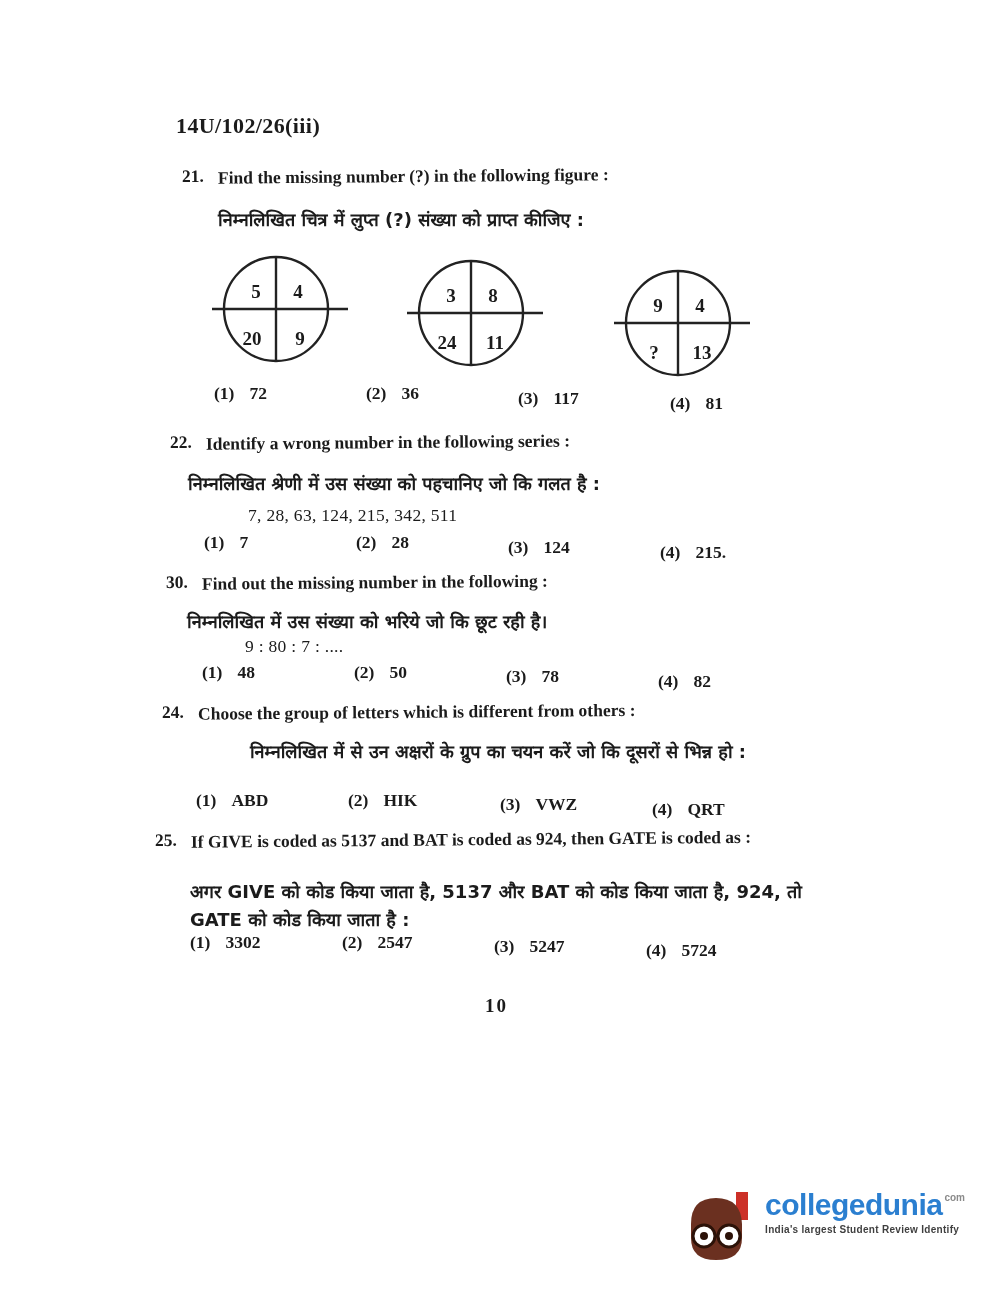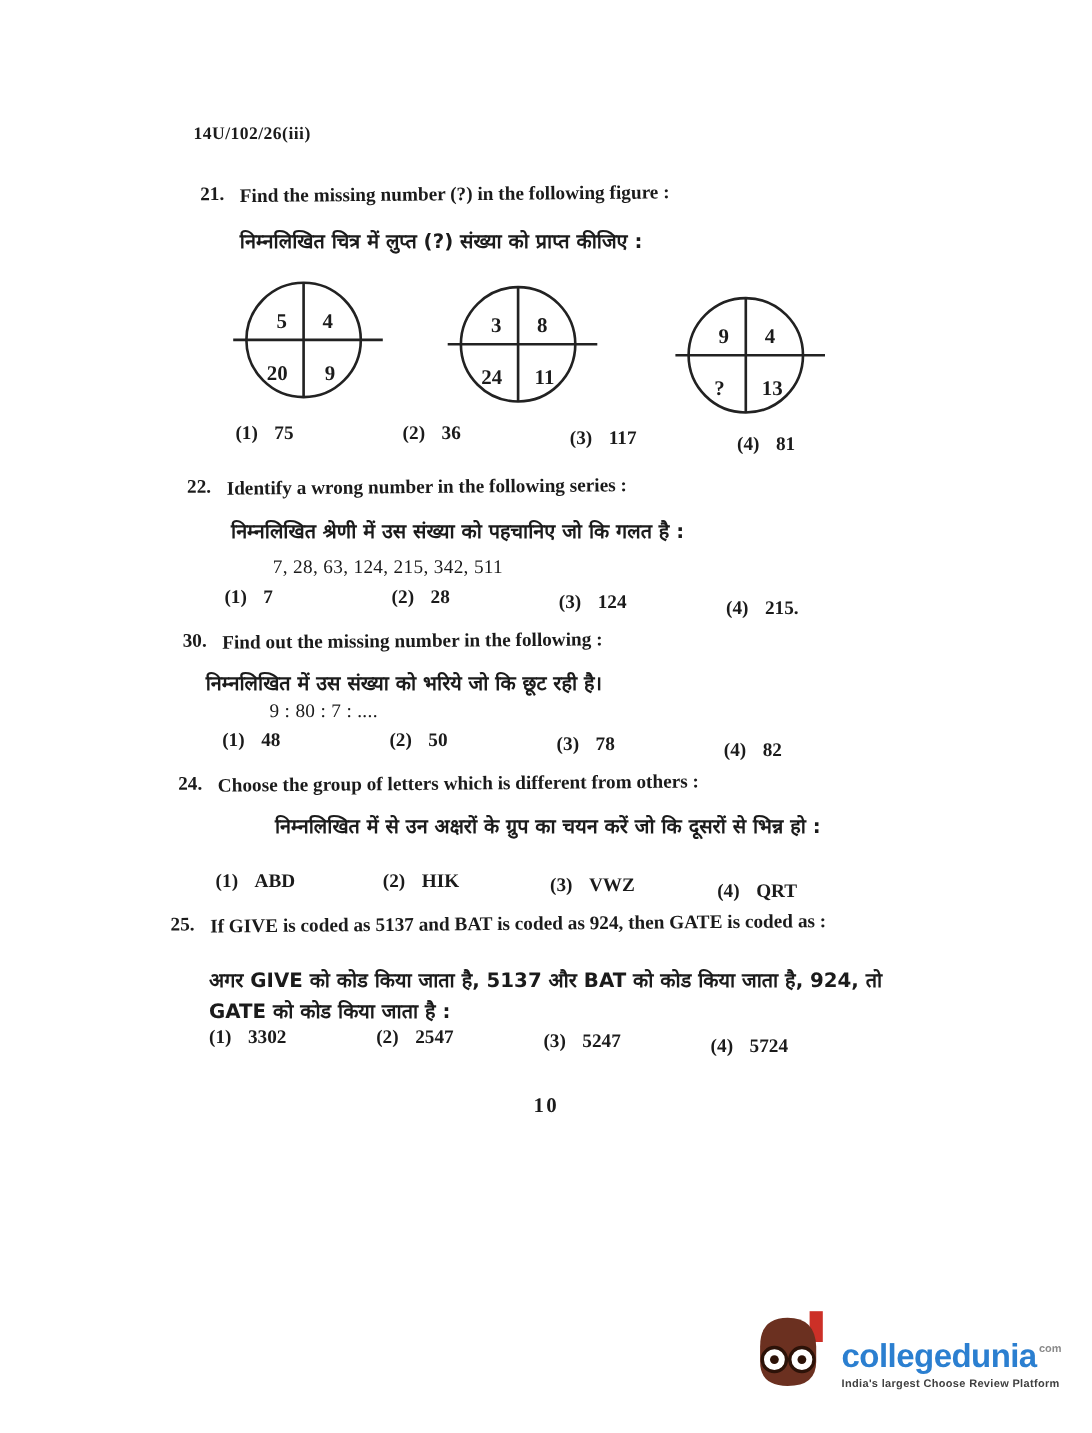--- a/index.html
+++ b/index.html
@@ -2,21 +2,21 @@
 <html><head>
 <meta charset="utf-8">
 <style>
   * { margin:0; padding:0; box-sizing:border-box; }
   html,body { background:#ffffff; }
   .page {
     position:relative; width:993px; height:1303px; background:#ffffff;
     font-family:"Liberation Serif","DejaVu Serif",serif; color:#1b1b1b; overflow:hidden;
   }
   .abs { position:absolute; }
-  .paper-code { font-size:16px; font-weight:700; letter-spacing:.4px; }
+  .paper-code { font-size:22px; font-weight:700; letter-spacing:.4px; }
   .tilt { transform:rotate(-0.5deg); transform-origin:left center; }
 
   .q-line { display:flex; font-size:17.5px; font-weight:700; }
   .q-num  { flex:none; width:36px; }
   .q-text { line-height:1.45; }
   .q-hindi { font-size:18px; font-weight:600; line-height:1.55;
              font-family:"DejaVu Sans","Liberation Sans",sans-serif; }
 
   .series-line { font-size:17.5px; font-weight:400; letter-spacing:.3px; }
 
@@ -24,21 +24,21 @@
   .opt  { display:flex; gap:15px; width:152px; }
   .opt:last-child { width:auto; }
   .opt-label { flex:none; }
 
   .fig circle, .fig line { stroke:#222; stroke-width:2.4; fill:none; }
   .fig text { font-family:"Liberation Serif","DejaVu Serif",serif; font-weight:700;
               font-size:19px; fill:#1b1b1b; text-anchor:middle; }
 
   .page-number { width:100%; text-align:center; font-size:19px; font-weight:700; letter-spacing:2px; }
 
-  .logo { display:flex; align-items:flex-end; gap:12px; }
+  .logo { display:flex; align-items:flex-start; gap:12px; }
   .logo-text { display:flex; flex-direction:column; }
   .brand-row { display:flex; align-items:flex-start; }
   .brand-name { font-family:"Liberation Sans","DejaVu Sans",sans-serif; font-weight:700;
                 font-size:30px; color:#2b7fd0; letter-spacing:-0.5px; line-height:1; }
   .brand-tld { font-family:"Liberation Sans",sans-serif; font-size:10px; color:#8a8a8a;
                font-weight:700; margin-left:2px; margin-top:2px; }
   .brand-tagline { font-family:"Liberation Sans","DejaVu Sans",sans-serif; font-size:10px;
                    font-weight:700; color:#3f3f3f; letter-spacing:.3px; margin-top:4px; }
 </style>
 </head>
@@ -79,21 +79,21 @@
       <line x1="2" y1="59" x2="138" y2="59"></line>
       <text x="46" y="48">9</text>
       <text x="88" y="48">4</text>
       <text x="42" y="95">?</text>
       <text x="90" y="95">13</text>
     </svg>
 
     <div class="abs opts" style="left:214px; top:383px;">
       <div class="opt">
         <span class="opt-label">(1)</span>
-        <span class="opt-value">75</span>
+        <span class="opt-value">72</span>
       </div>
       <div class="opt">
         <span class="opt-label">(2)</span>
         <span class="opt-value">36</span>
       </div>
       <div class="opt" style="transform:translateY(5px);">
         <span class="opt-label">(3)</span>
         <span class="opt-value">117</span>
       </div>
       <div class="opt" style="transform:translateY(10px);">
@@ -101,21 +101,21 @@
         <span class="opt-value">81</span>
       </div>
     </div>
   </div>
 
   <div>
     <div class="abs q-line tilt" style="left:170px; top:432px;">
       <span class="q-num">22.</span>
       <span class="q-text">Identify a wrong number in the following series :</span>
     </div>
-    <div class="abs q-hindi" style="left:210px; top:470px;">निम्नलिखित श्रेणी में उस संख्या को पहचानिए जो कि गलत है :</div>
+    <div class="abs q-hindi" style="left:188px; top:470px;">निम्नलिखित श्रेणी में उस संख्या को पहचानिए जो कि गलत है :</div>
     <div class="abs series-line" style="left:248px; top:505px;">7, 28, 63, 124, 215, 342, 511</div>
     <div class="abs opts" style="left:204px; top:532px;">
       <div class="opt">
         <span class="opt-label">(1)</span>
         <span class="opt-value">7</span>
       </div>
       <div class="opt">
         <span class="opt-label">(2)</span>
         <span class="opt-value">28</span>
       </div>
@@ -219,17 +219,17 @@
       <circle cx="50" cy="46" r="11" fill="#ffffff" stroke="#2c1208" stroke-width="3"></circle>
       <line x1="36" y1="46" x2="39" y2="46" stroke="#2c1208" stroke-width="3"></line>
       <circle cx="25" cy="46" r="4" fill="#2c1208"></circle>
       <circle cx="50" cy="46" r="4" fill="#2c1208"></circle>
     </svg>
     <div class="logo-text">
       <div class="brand-row">
         <span class="brand-name">collegedunia</span>
         <span class="brand-tld">com</span>
       </div>
-      <div class="brand-tagline">India's largest Choose Review Platform</div>
+      <div class="brand-tagline">India's largest Student Review Identify</div>
     </div>
   </div>
 
 </div>
 
 </body></html>

